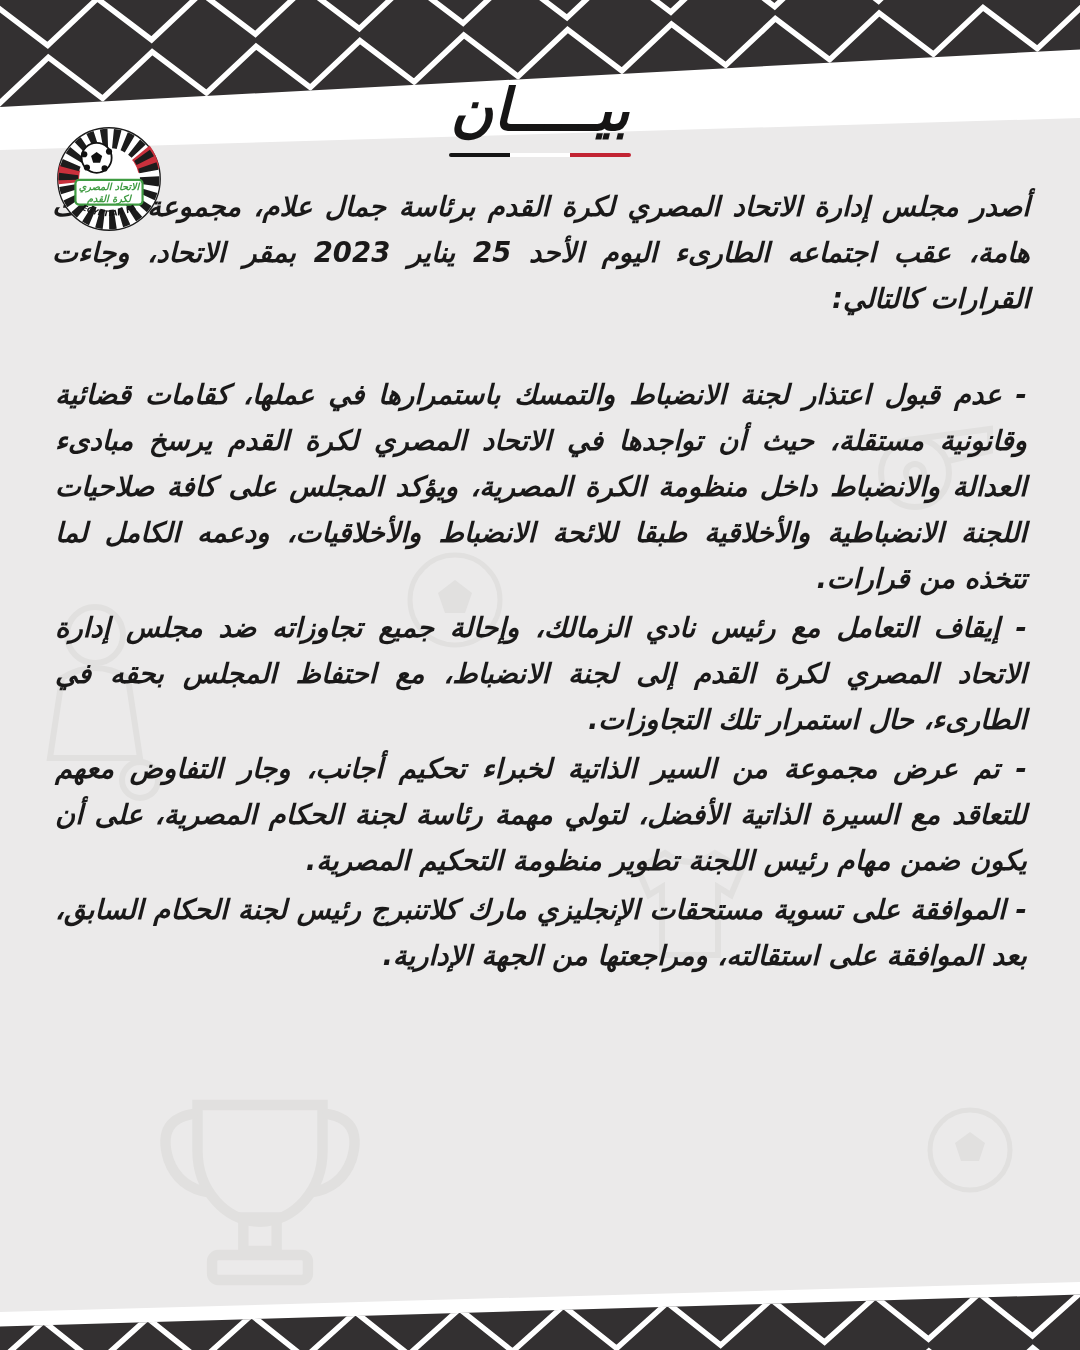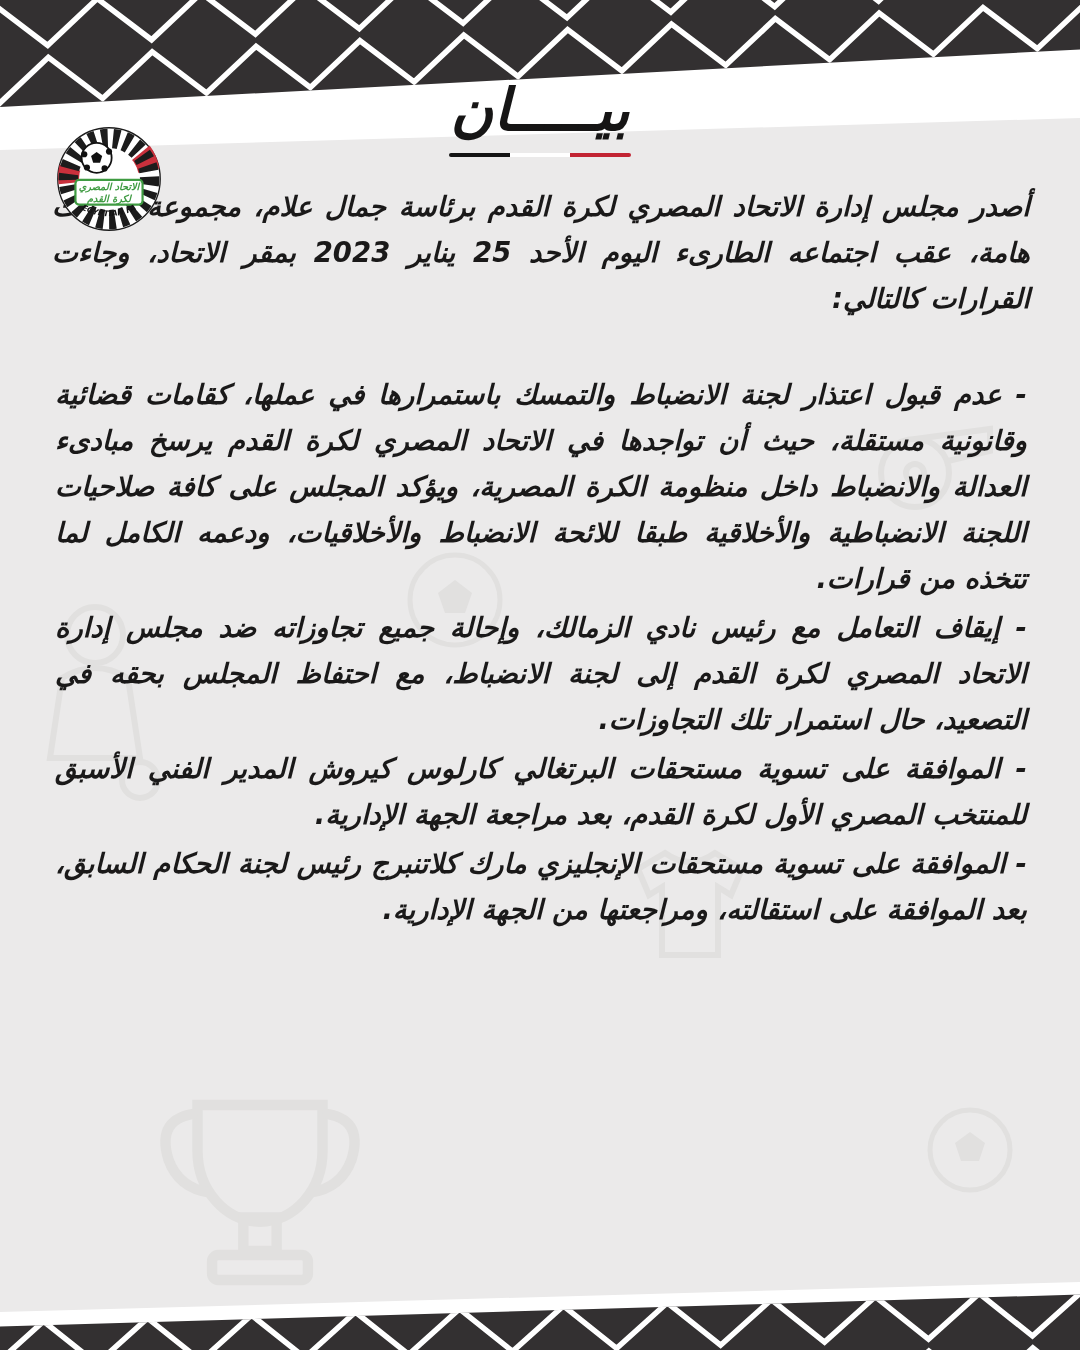--- a/index.html
+++ b/index.html
@@ -135,21 +135,21 @@
     <div class="divider">
       <span class="seg-black"></span>
       <span class="seg-white"></span>
       <span class="seg-red"></span>
     </div>
 
     <div class="body-text">
       <p class="intro">أصدر مجلس إدارة الاتحاد المصري لكرة القدم برئاسة جمال علام، مجموعة قرارات هامة، عقب اجتماعه الطارىء اليوم الأحد 25 يناير 2023 بمقر الاتحاد، وجاءت القرارات كالتالي:</p>
       <div class="decisions">
         <p>- عدم قبول اعتذار لجنة الانضباط والتمسك باستمرارها في عملها، كقامات قضائية وقانونية مستقلة، حيث أن تواجدها في الاتحاد المصري لكرة القدم يرسخ مبادىء العدالة والانضباط داخل منظومة الكرة المصرية، ويؤكد المجلس على كافة صلاحيات اللجنة الانضباطية والأخلاقية طبقا للائحة الانضباط والأخلاقيات، ودعمه الكامل لما تتخذه من قرارات.</p>
-        <p>- إيقاف التعامل مع رئيس نادي الزمالك، وإحالة جميع تجاوزاته ضد مجلس إدارة الاتحاد المصري لكرة القدم إلى لجنة الانضباط، مع احتفاظ المجلس بحقه في التصعيد، حال استمرار تلك التجاوزات.</p>
-        <p>- الموافقة على تسوية مستحقات البرتغالي كارلوس كيروش المدير الفني الأسبق للمنتخب المصري الأول لكرة القدم، بعد مراجعة الجهة الإدارية.</p>
+        <p>- إيقاف التعامل مع رئيس نادي الزمالك، وإحالة جميع تجاوزاته ضد مجلس إدارة الاتحاد المصري لكرة القدم إلى لجنة الانضباط، مع احتفاظ المجلس بحقه في الطارىء، حال استمرار تلك التجاوزات.</p>
+        <p>- تم عرض مجموعة من السير الذاتية لخبراء تحكيم أجانب، وجار التفاوض معهم للتعاقد مع السيرة الذاتية الأفضل، لتولي مهمة رئاسة لجنة الحكام المصرية، على أن يكون ضمن مهام رئيس اللجنة تطوير منظومة التحكيم المصرية.</p>
         <p>- الموافقة على تسوية مستحقات الإنجليزي مارك كلاتنبرج رئيس لجنة الحكام السابق، بعد الموافقة على استقالته، ومراجعتها من الجهة الإدارية.</p>
 
       </div>
     </div>
 
   </div>
 </div>
 
 </body></html>

